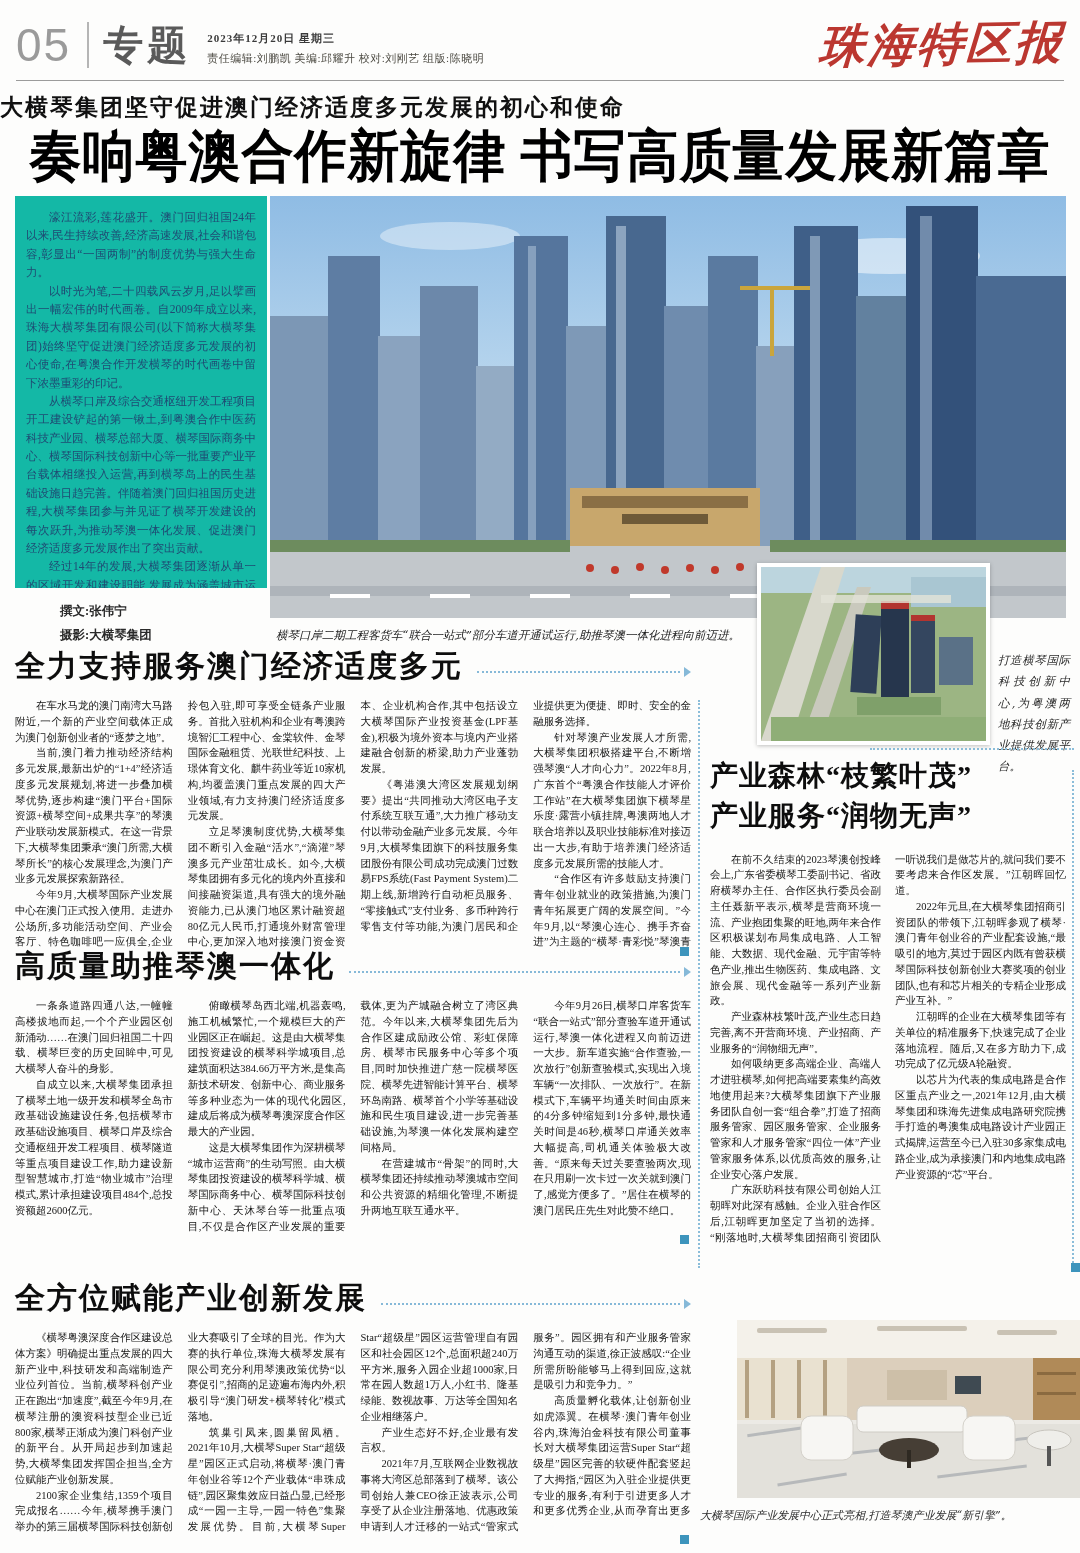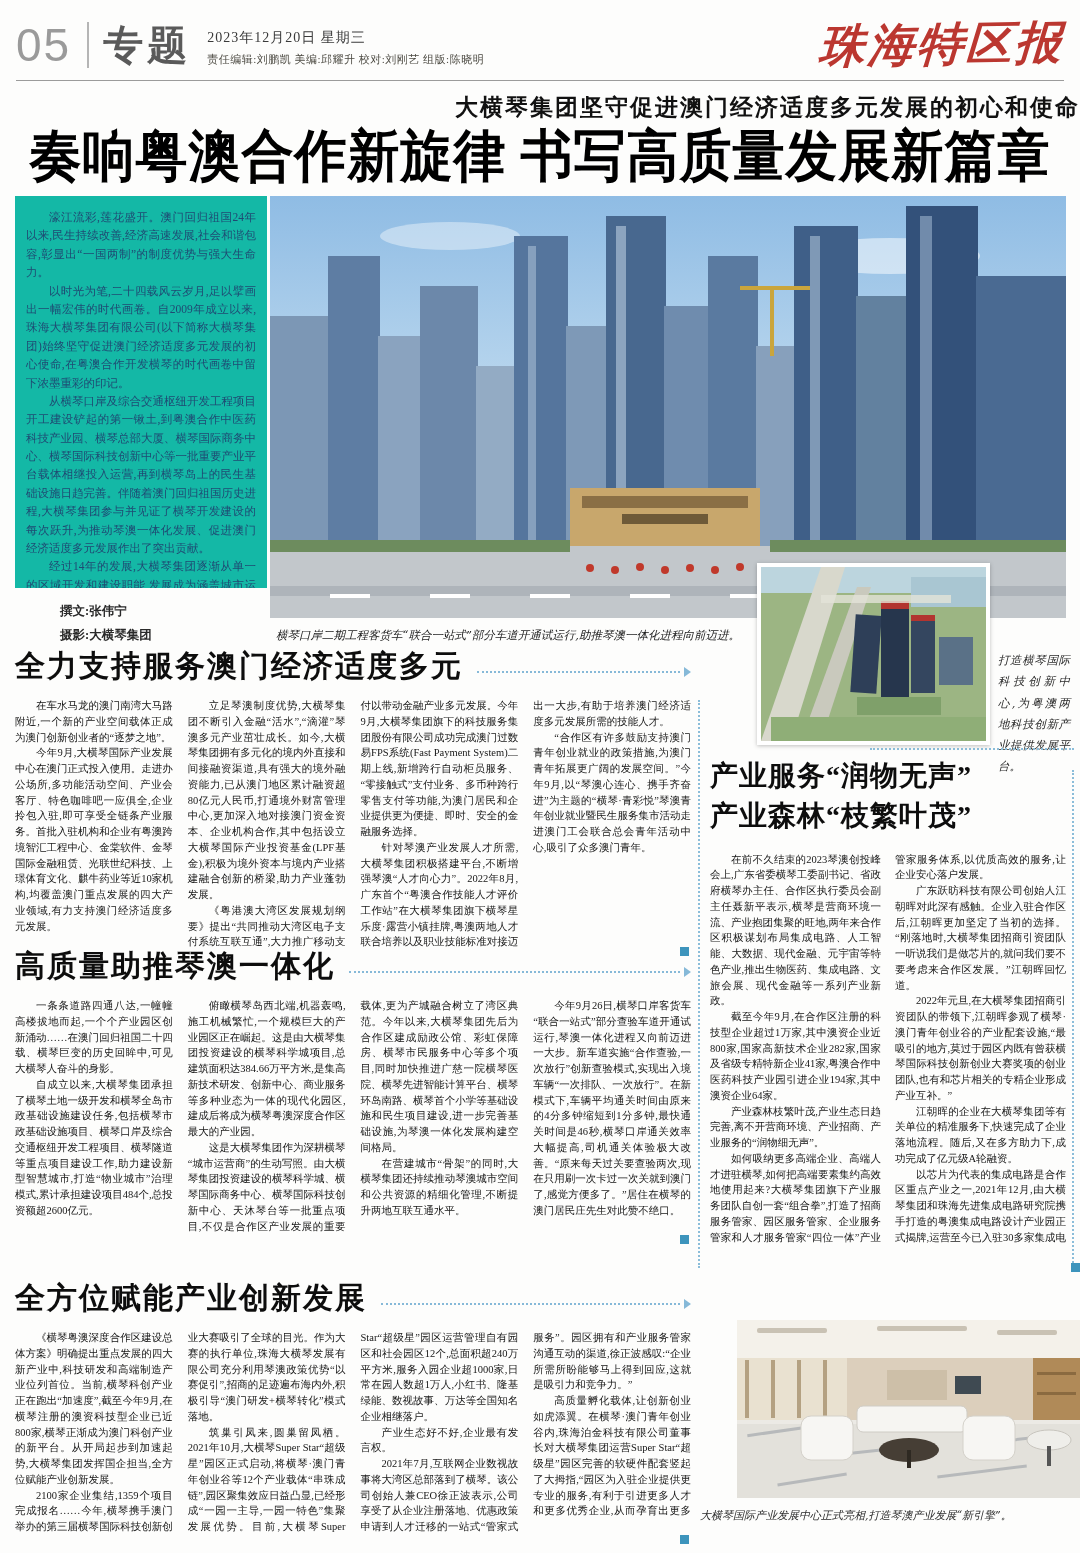--- a/index.html
+++ b/index.html
@@ -4,27 +4,27 @@
 <style>
   html,body{margin:0;padding:0;background:#e8e8e8;}
   #page{position:relative;width:1080px;height:1553px;margin:0 auto;background:#fdfdfc;
         font-family:"Liberation Serif","DejaVu Serif",serif;color:#1a1a1a;overflow:hidden;}
   
   .hdr{position:absolute;left:16px;top:16px;right:16px;height:58px;display:flex;align-items:center;}
   .pgnum{font-family:"Liberation Sans",sans-serif;font-size:46px;color:#9a9a9a;font-weight:400;letter-spacing:2px;}
   .hdr-bar{width:2px;height:46px;background:#b5b5b5;margin:0 14px 0 16px;}
   .topic{font-size:40px;font-weight:700;color:#5a5a5a;letter-spacing:4px;}
   .hdr-info{margin-left:16px;margin-top:6px;}
-  .hdr-date{font-size:14px;font-weight:400;color:#3a3a3a;letter-spacing:1px;}
+  .hdr-date{font-size:11px;font-weight:700;color:#3a3a3a;letter-spacing:1px;}
   .hdr-credits{font-size:11px;color:#4c4a42;margin-top:5px;letter-spacing:.5px;}
   .masthead{margin-left:auto;font-size:46px;font-weight:700;font-style:italic;color:#bb3730;
             font-family:"DejaVu Serif",serif;letter-spacing:3px;transform:skewX(-4deg) rotate(-1deg);}
   .hdr-rule{position:absolute;left:16px;right:16px;top:80px;border-top:1.5px solid #9b9b9b;}
   
-  .kicker{position:absolute;left:0;right:0;top:92px;text-align:right;font-size:23px;font-weight:700;
+  .kicker{position:absolute;left:0;right:0;top:92px;text-align:left;font-size:23px;font-weight:700;
           color:#111;letter-spacing:2px;}
   .mainline{position:absolute;left:0;right:0;top:122px;text-align:center;font-size:52px;font-weight:900;
             color:#000;letter-spacing:1px;transform:scaleY(1.08);}
   
   .introbox{position:absolute;left:15px;top:196px;width:252px;height:392px;background:#14b8a6;
             padding:12px 11px;box-sizing:border-box;overflow:hidden;}
   .introbox p{margin:0;text-indent:2em;font-size:11.5px;line-height:1.6;text-align:justify;color:#1f4a73;}
   .byline{position:absolute;left:60px;top:600px;font-size:12.5px;font-weight:700;color:#2a2a2a;line-height:1.9;}
   
   .mainphoto{position:absolute;left:270px;top:196px;width:796px;height:422px;overflow:hidden;background:#9fc6e8;}
@@ -181,41 +181,41 @@
   <div class="insetcap">打造横琴国际科技创新中心,为粤澳两地科技创新产业提供发展平台。</div>
 
   <div class="sec" style="top:646px;">
     <div class="sec-titlerow">
       <div class="sec-title">全力支持服务澳门经济适度多元</div>
       <div class="leader"></div>
       <div class="leader-tip"></div>
     </div>
     <div class="sec-body" id="sec1-body">
       <p>在车水马龙的澳门南湾大马路附近,一个新的产业空间载体正成为澳门创新创业者的“逐梦之地”。</p>
+      <p>当前,澳门着力推动经济结构多元发展,最新出炉的“1+4”经济适度多元发展规划,将进一步叠加横琴优势,逐步构建“澳门平台+国际资源+横琴空间+成果共享”的琴澳产业联动发展新模式。在这一背景下,大横琴集团秉承“澳门所需,大横琴所长”的核心发展理念,为澳门产业多元发展探索新路径。</p>
       <p>今年9月,大横琴国际产业发展中心在澳门正式投入使用。走进办公场所,多功能活动空间、产业会客厅、特色咖啡吧一应俱全,企业拎包入驻,即可享受全链条产业服务。首批入驻机构和企业有粤澳跨境智汇工程中心、金棠软件、金琴国际金融租赁、光联世纪科技、上璟体育文化、麒牛药业等近10家机构,均覆盖澳门重点发展的四大产业领域,有力支持澳门经济适度多元发展。</p>
       <p>立足琴澳制度优势,大横琴集团不断引入金融“活水”,“滴灌”琴澳多元产业茁壮成长。如今,大横琴集团拥有多元化的境内外直接和间接融资渠道,具有强大的境外融资能力,已从澳门地区累计融资超80亿元人民币,打通境外财富管理中心,更加深入地对接澳门资金资本、企业机构合作,其中包括设立大横琴国际产业投资基金(LPF基金),积极为境外资本与境内产业搭建融合创新的桥梁,助力产业蓬勃发展。</p>
       <p>《粤港澳大湾区发展规划纲要》提出“共同推动大湾区电子支付系统互联互通”,大力推广移动支付以带动金融产业多元发展。今年9月,大横琴集团旗下的科技服务集团股份有限公司成功完成澳门过数易FPS系统(Fast Payment System)二期上线,新增跨行自动柜员服务、“零接触式”支付业务、多币种跨行零售支付等功能,为澳门居民和企业提供更为便捷、即时、安全的金融服务选择。</p>
       <p>针对琴澳产业发展人才所需,大横琴集团积极搭建平台,不断增强琴澳“人才向心力”。2022年8月,广东首个“粤澳合作技能人才评价工作站”在大横琴集团旗下横琴星乐度·露营小镇挂牌,粤澳两地人才联合培养以及职业技能标准对接迈出一大步,有助于培养澳门经济适度多元发展所需的技能人才。</p>
       <p>“合作区有许多鼓励支持澳门青年创业就业的政策措施,为澳门青年拓展更广阔的发展空间。”今年9月,以“琴澳心连心、携手齐奋进”为主题的“横琴·青彩悦”琴澳青年创业就业暨民生服务集市活动走进澳门工会联合总会青年活动中心,吸引了众多澳门青年。</p>
 
       <span class="endmark"></span>
     </div>
   </div>
 
   <div class="vdiv"></div>
 
   <div class="rart">
     <div class="rart-topdot"></div>
     <div class="rart-title">
+      <div>产业森林“枝繁叶茂”</div>
       <div>产业服务“润物无声”</div>
-      <div>产业森林“枝繁叶茂”</div>
     </div>
     <div class="rart-body">
       <p>在前不久结束的2023琴澳创投峰会上,广东省委横琴工委副书记、省政府横琴办主任、合作区执行委员会副主任聂新平表示,横琴是营商环境一流、产业抱团集聚的旺地,两年来合作区积极谋划布局集成电路、人工智能、大数据、现代金融、元宇宙等特色产业,推出生物医药、集成电路、文旅会展、现代金融等一系列产业新政。</p>
-      <p>截至今年9月,在合作区注册的科技型企业超过1万家,其中澳资企业近800家,国家高新技术企业282家,国家及省级专精特新企业41家,粤澳合作中医药科技产业园引进企业194家,其中澳资企业64家。</p>
       <p>产业森林枝繁叶茂,产业生态日趋完善,离不开营商环境、产业招商、产业服务的“润物细无声”。</p>
       <p>如何吸纳更多高端企业、高端人才进驻横琴,如何把高端要素集约高效地使用起来?大横琴集团旗下产业服务团队自创一套“组合拳”,打造了招商服务管家、园区服务管家、企业服务管家和人才服务管家“四位一体”产业管家服务体系,以优质高效的服务,让企业安心落户发展。</p>
       <p>广东跃昉科技有限公司创始人江朝晖对此深有感触。企业入驻合作区后,江朝晖更加坚定了当初的选择。“刚落地时,大横琴集团招商引资团队一听说我们是做芯片的,就问我们要不要考虑来合作区发展。”江朝晖回忆道。</p>
       <p>2022年元旦,在大横琴集团招商引资团队的带领下,江朝晖参观了横琴·澳门青年创业谷的产业配套设施,“最吸引的地方,莫过于园区内既有曾获横琴国际科技创新创业大赛奖项的创业团队,也有和芯片相关的专精企业形成产业互补。”</p>
       <p>江朝晖的企业在大横琴集团等有关单位的精准服务下,快速完成了企业落地流程。随后,又在多方助力下,成功完成了亿元级A轮融资。</p>
       <p>以芯片为代表的集成电路是合作区重点产业之一,2021年12月,由大横琴集团和珠海先进集成电路研究院携手打造的粤澳集成电路设计产业园正式揭牌,运营至今已入驻30多家集成电路企业,成为承接澳门和内地集成电路产业资源的“芯”平台。</p>
 
     </div>
   </div>
   <div class="rdiv">

